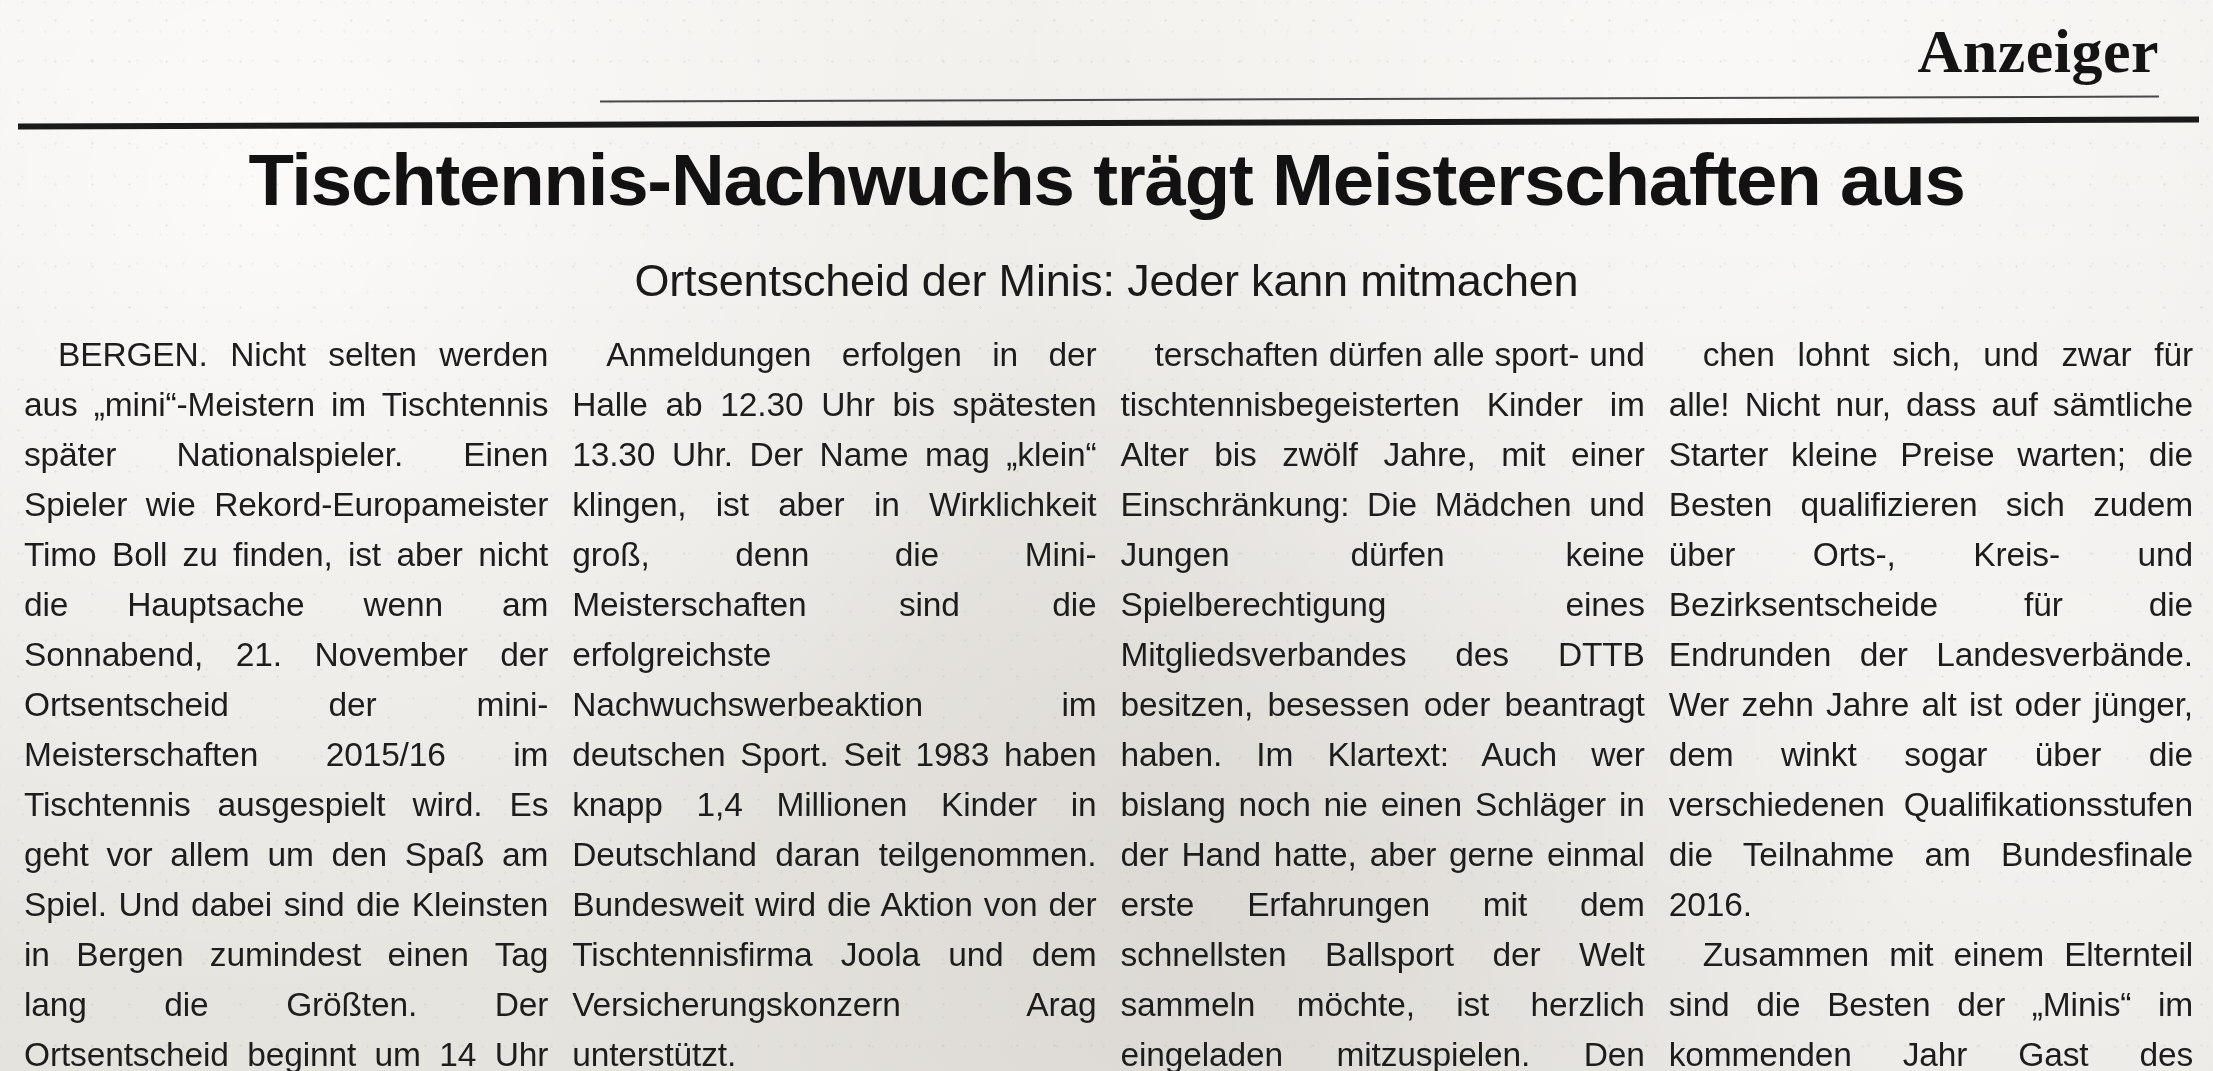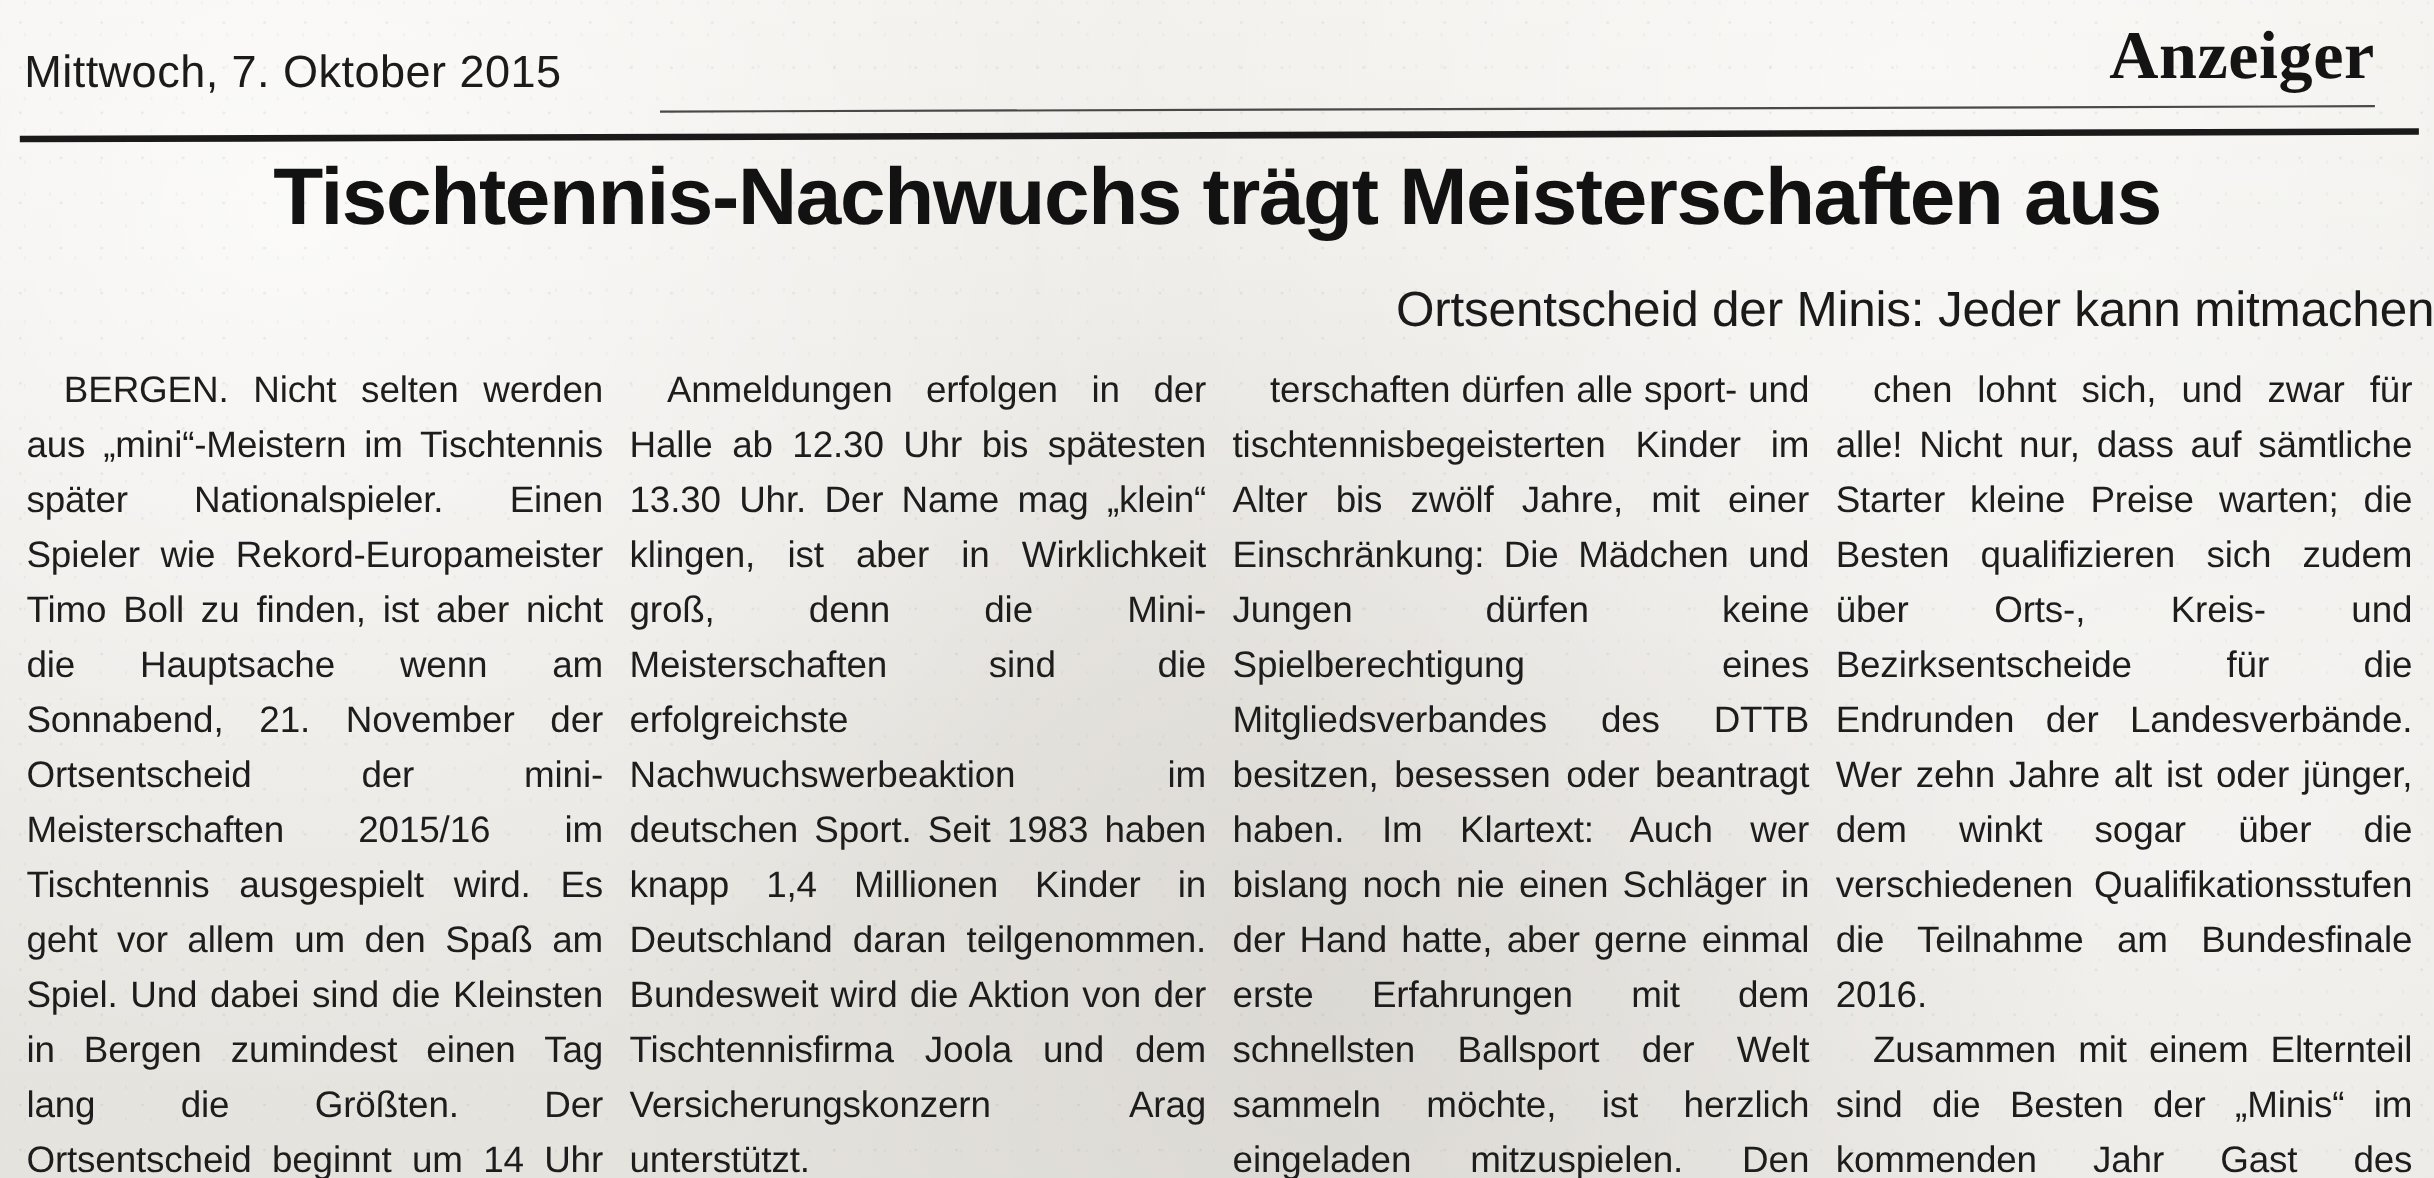--- a/index.html
+++ b/index.html
@@ -104,21 +104,21 @@
     letter-spacing: -1.2px;
     color: #121212;
     transform: scaleX(1.02);
   }
 
   .subhead {
     position: absolute;
     left: 0;
     right: 0;
     top: 256px;
-    text-align: right;
+    text-align: center;
     font-size: 45px;
     line-height: 1.1;
     color: #1a1a1a;
     letter-spacing: -.2px;
   }
 
   .columns {
     position: absolute;
     left: 24px;
     right: 20px;
@@ -157,21 +157,20 @@
     filter: blur(.15px);
   }
 </style>
 </head>
 <body>
 
 <div class="page">
   <div class="speckle"></div>
 
   <div class="masthead">
-    <div class="masthead-date ink">Mittwoch, 7. Oktober 2015</div>
     <div class="masthead-name ink">Anzeiger</div>
     <div class="rule-thin"></div>
     <div class="rule-top"></div>
   </div>
 
   <div class="headline ink">Tischtennis-Nachwuchs trägt Meisterschaften aus</div>
   <div class="subhead ink">Ortsentscheid der Minis: Jeder kann mitmachen</div>
 
   <div class="columns">
 

